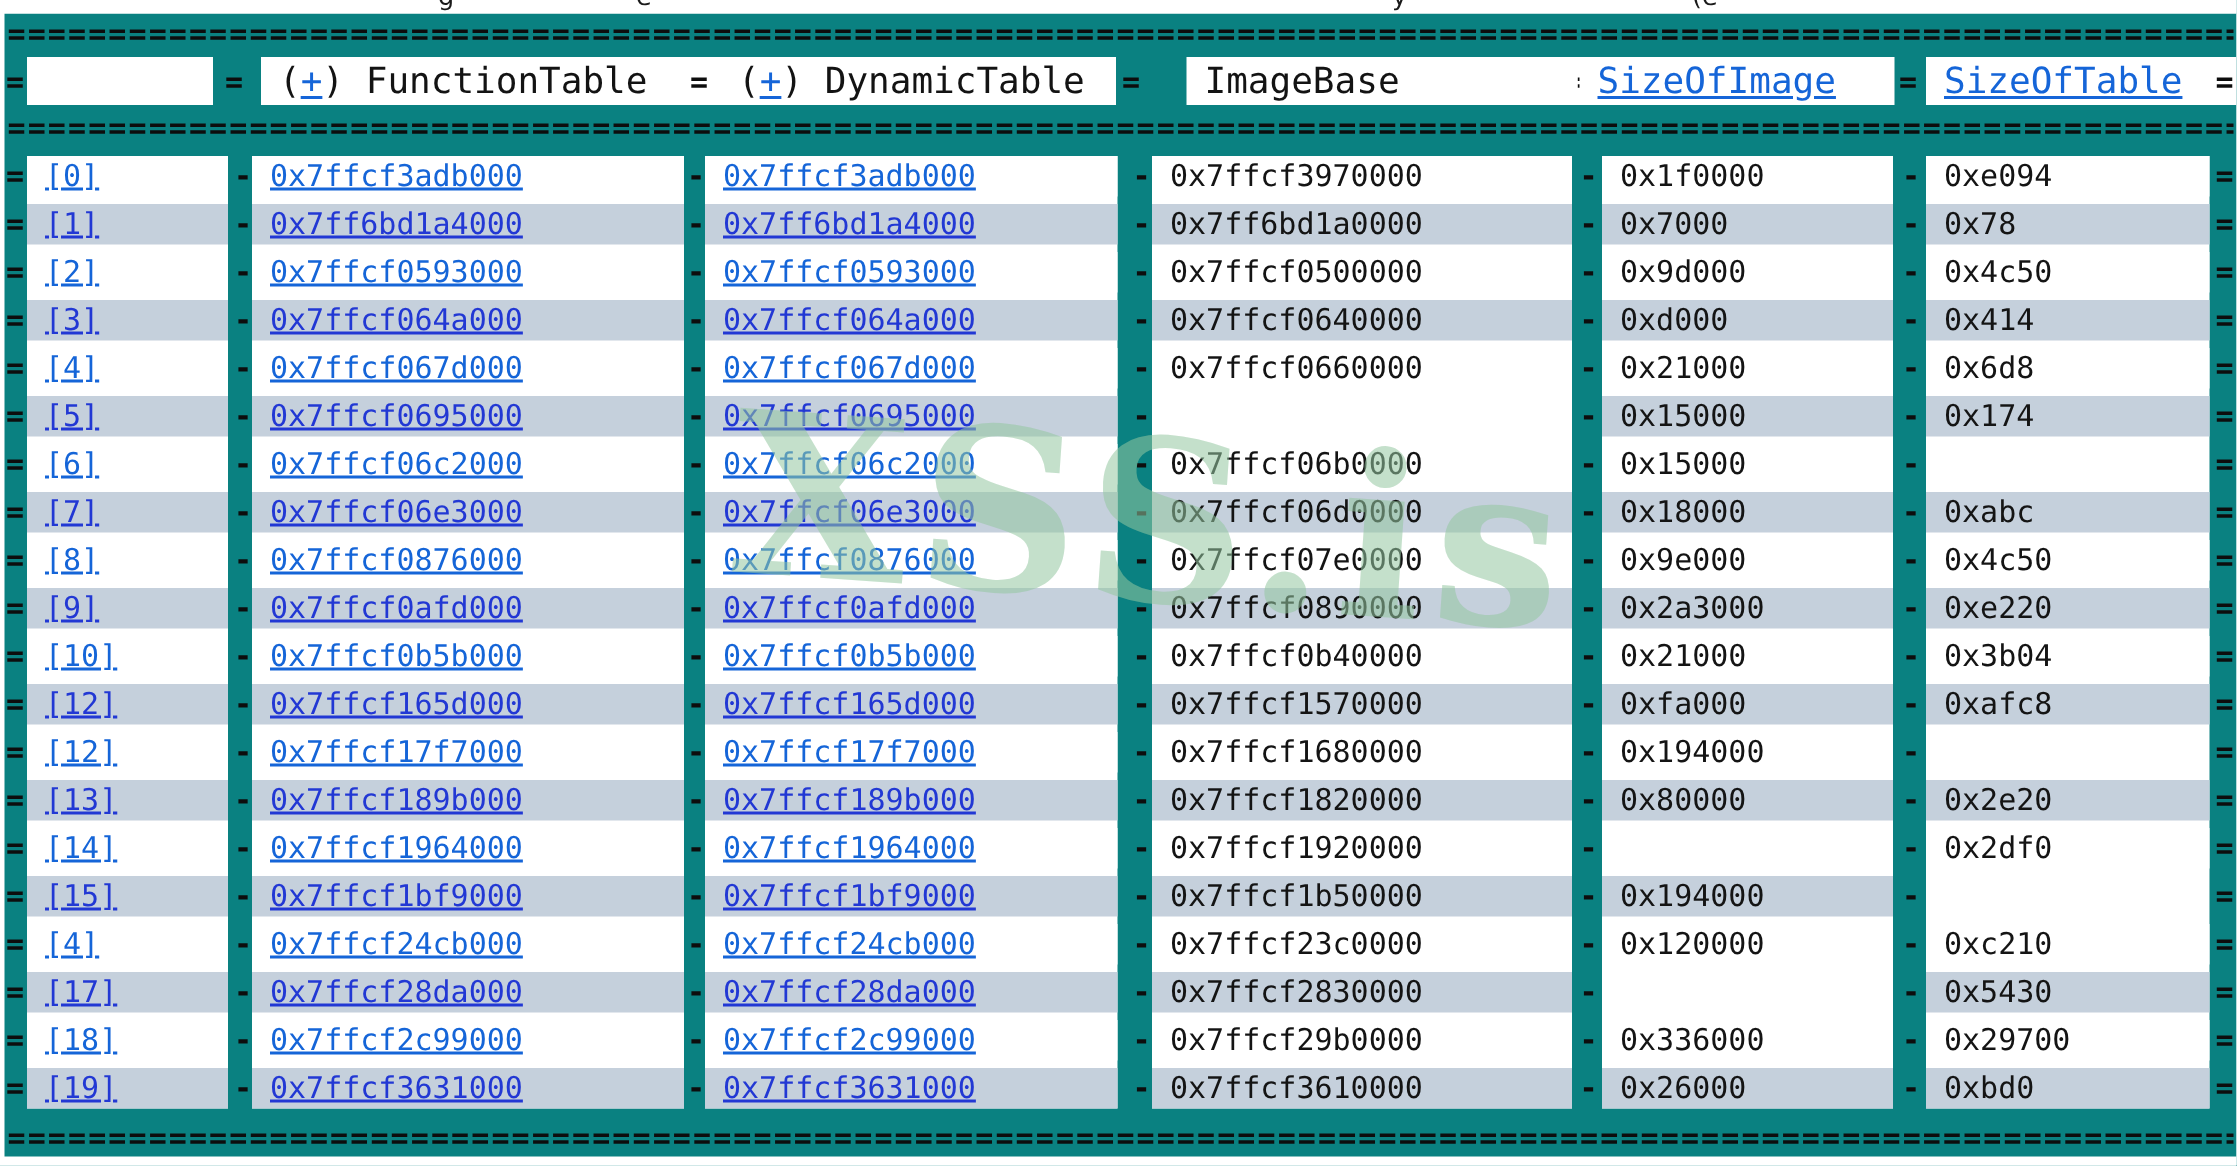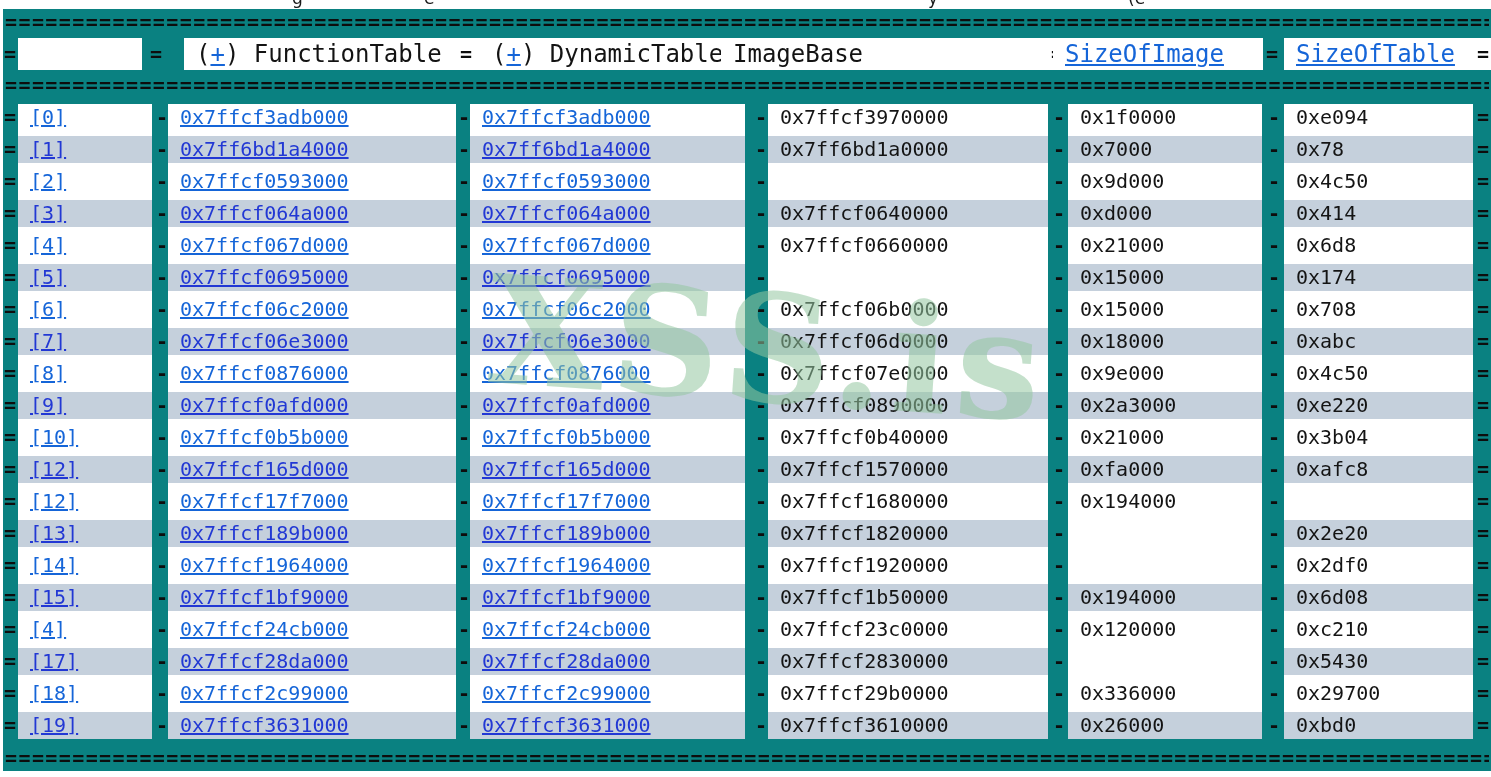--- a/index.html
+++ b/index.html
@@ -13,23 +13,23 @@
 
   .sep{position:absolute;left:2px;width:1484px;white-space:nowrap;overflow:hidden;
        font-size:20px;line-height:22px;font-weight:bold;color:#0d0d0d;letter-spacing:1.4px;}
   .sep1{top:2px}.sep2{top:65px}.sep3{top:738px}
 
   
   .hrow{position:absolute;top:29px;left:0;width:1488px;height:32px;}
   .hbox{position:absolute;top:0;height:32px;background:#ffffff;font-size:24px;line-height:32px;
         color:#131313;padding-left:12px;box-sizing:border-box;white-space:nowrap;overflow:hidden;}
   .hb1{left:15px;width:124px}
-  .hb2{left:181px;width:328px}
+  .hb2{left:171px;width:328px}
   .hb3{left:477px;width:264px}
-  .hb4{left:718px;width:337px}
+  .hb4{left:788px;width:337px}
   .hb5{left:1050px;width:210px}
   .hb6{left:1281px;width:213px}
   .heq{position:absolute;top:0;height:32px;line-height:32px;font-size:20px;font-weight:bold;color:#0d0d0d;}
   .he0{left:1px}.he1{left:147px}.he2{left:457px}.he3{left:745px}.he4{left:1048px}.he5{left:1263px}.he6{left:1474px}
   a.hlink, .hrow a{color:#1565d8;text-decoration:underline;cursor:pointer;}
 
   
   .colbg{position:absolute;top:95px;height:635px;background:#ffffff;}
   .cb1{left:15px;width:134px}.cb2{left:165px;width:288px}.cb3{left:467px;width:275px}
   .cb4{left:765px;width:280px}.cb5{left:1065px;width:194px}.cb6{left:1281px;width:189px}
@@ -127,20 +127,21 @@
           <span class="mark req">=</span>
         </div>
         <div class="row w" style="top: 159px;">
           <span class="mark leq">=</span>
           <span class="cell c1"><a class="" href="#">[2]</a></span>
           <span class="mark d1">-</span>
           <span class="cell c2"><a class="" href="#">0x7ffcf0593000</a></span>
           <span class="mark d2">-</span>
           <span class="cell c3"><a class="" href="#">0x7ffcf0593000</a></span>
           <span class="mark d3">-</span>
+          <span class="cell c4">0x7ffcf0500000</span>
           <span class="mark d4">-</span>
           <span class="cell c5">0x9d000</span>
           <span class="mark d5">-</span>
           <span class="cell c6">0x4c50</span>
           <span class="mark req">=</span>
         </div>
         <div class="row g" style="top: 191px;">
           <span class="mark leq">=</span>
           <span class="cell c1"><a class="" href="#">[3]</a></span>
           <span class="mark d1">-</span>
@@ -189,21 +190,20 @@
           <span class="cell c1"><a class="" href="#">[6]</a></span>
           <span class="mark d1">-</span>
           <span class="cell c2"><a class="" href="#">0x7ffcf06c2000</a></span>
           <span class="mark d2">-</span>
           <span class="cell c3"><a class="" href="#">0x7ffcf06c2000</a></span>
           <span class="mark d3">-</span>
           <span class="cell c4">0x7ffcf06b0000</span>
           <span class="mark d4">-</span>
           <span class="cell c5">0x15000</span>
           <span class="mark d5">-</span>
-          <span class="cell c6">0x708</span>
           <span class="mark req">=</span>
         </div>
         <div class="row g" style="top: 319px;">
           <span class="mark leq">=</span>
           <span class="cell c1"><a class="" href="#">[7]</a></span>
           <span class="mark d1">-</span>
           <span class="cell c2"><a class="" href="#">0x7ffcf06e3000</a></span>
           <span class="mark d2">-</span>
           <span class="cell c3"><a class="" href="#">0x7ffcf06e3000</a></span>
           <span class="mark d3">-</span>
@@ -291,20 +291,21 @@
         <div class="row g" style="top: 511px;">
           <span class="mark leq">=</span>
           <span class="cell c1"><a class="" href="#">[13]</a></span>
           <span class="mark d1">-</span>
           <span class="cell c2"><a class="" href="#">0x7ffcf189b000</a></span>
           <span class="mark d2">-</span>
           <span class="cell c3"><a class="" href="#">0x7ffcf189b000</a></span>
           <span class="mark d3">-</span>
           <span class="cell c4">0x7ffcf1820000</span>
           <span class="mark d4">-</span>
+          <span class="cell c5">0x80000</span>
           <span class="mark d5">-</span>
           <span class="cell c6">0x2e20</span>
           <span class="mark req">=</span>
         </div>
         <div class="row w" style="top: 543px;">
           <span class="mark leq">=</span>
           <span class="cell c1"><a class="" href="#">[14]</a></span>
           <span class="mark d1">-</span>
           <span class="cell c2"><a class="" href="#">0x7ffcf1964000</a></span>
           <span class="mark d2">-</span>
@@ -321,21 +322,20 @@
           <span class="cell c1"><a class="" href="#">[15]</a></span>
           <span class="mark d1">-</span>
           <span class="cell c2"><a class="" href="#">0x7ffcf1bf9000</a></span>
           <span class="mark d2">-</span>
           <span class="cell c3"><a class="" href="#">0x7ffcf1bf9000</a></span>
           <span class="mark d3">-</span>
           <span class="cell c4">0x7ffcf1b50000</span>
           <span class="mark d4">-</span>
           <span class="cell c5">0x194000</span>
           <span class="mark d5">-</span>
-          <span class="cell c6">0x6d08</span>
           <span class="mark req">=</span>
         </div>
         <div class="row w" style="top: 607px;">
           <span class="mark leq">=</span>
           <span class="cell c1"><a class="" href="#">[4]</a></span>
           <span class="mark d1">-</span>
           <span class="cell c2"><a class="" href="#">0x7ffcf24cb000</a></span>
           <span class="mark d2">-</span>
           <span class="cell c3"><a class="" href="#">0x7ffcf24cb000</a></span>
           <span class="mark d3">-</span>

